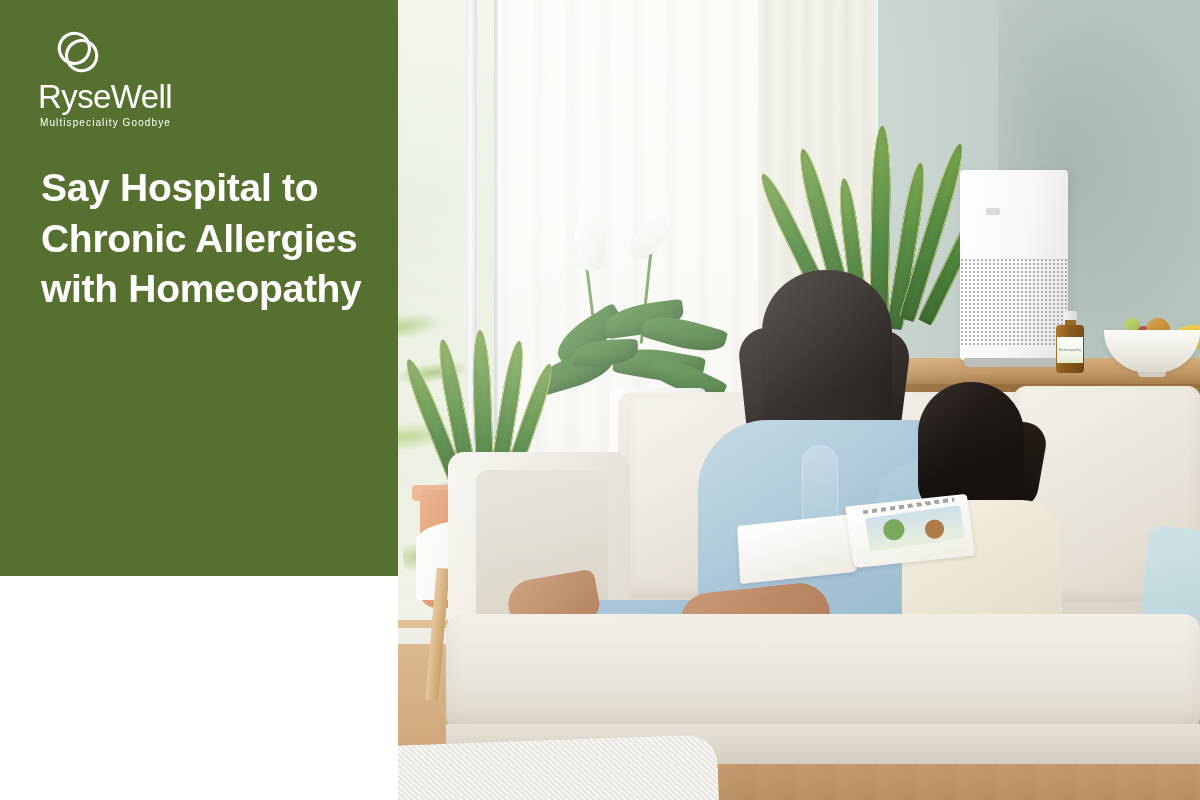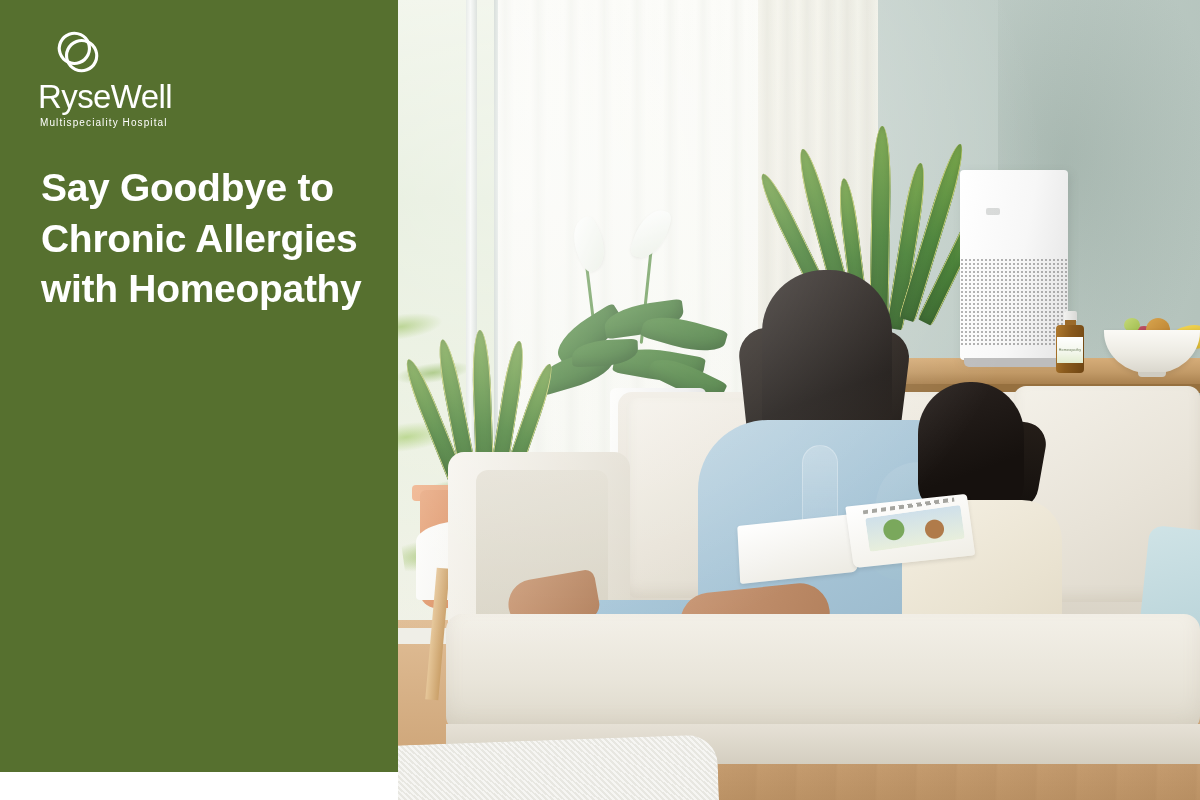--- a/index.html
+++ b/index.html
@@ -18,21 +18,21 @@
     height: 800px;
     overflow: hidden;
     display: flex;
     background: #ffffff;
   }
 
   
   .left-panel {
     position: relative;
     width: 398px;
-    height: 772px;
+    height: 576px;
     flex: 0 0 398px;
     background: #56702f;
     box-sizing: border-box;
     padding: 0;
     overflow: hidden;
   }
 
   .brand-block {
     position: absolute;
     left: 20px;
@@ -710,24 +710,24 @@
   <section class="left-panel">
 
     <div class="brand-block">
       <svg class="logo-mark" viewBox="0 0 100 100" aria-hidden="true">
         <g fill="none" stroke="#ffffff" stroke-width="6">
           <rect x="14" y="14" width="58" height="58" rx="29" ry="29" transform="rotate(-20 43 43)"></rect>
           <rect x="28" y="28" width="58" height="58" rx="29" ry="29" transform="rotate(-20 57 57)"></rect>
         </g>
       </svg>
       <div class="logo-wordmark">RyseWell</div>
-      <div class="logo-tagline">Multispeciality Hospital</div>
+      <div class="logo-tagline">Multispeciality Goodbye</div>
     </div>
 
-    <h1 class="headline">Say Goodbye to Chronic Allergies with Homeopathy</h1>
+    <h1 class="headline">Say Hospital to Chronic Allergies with Homeopathy</h1>
 
   </section>
 
   <figure class="photo" style="margin:0;">
     <div class="photo-scene">
 
       <div class="wall"></div>
       <div class="wall-right"></div>
       <div class="wall-shadow"></div>
 

